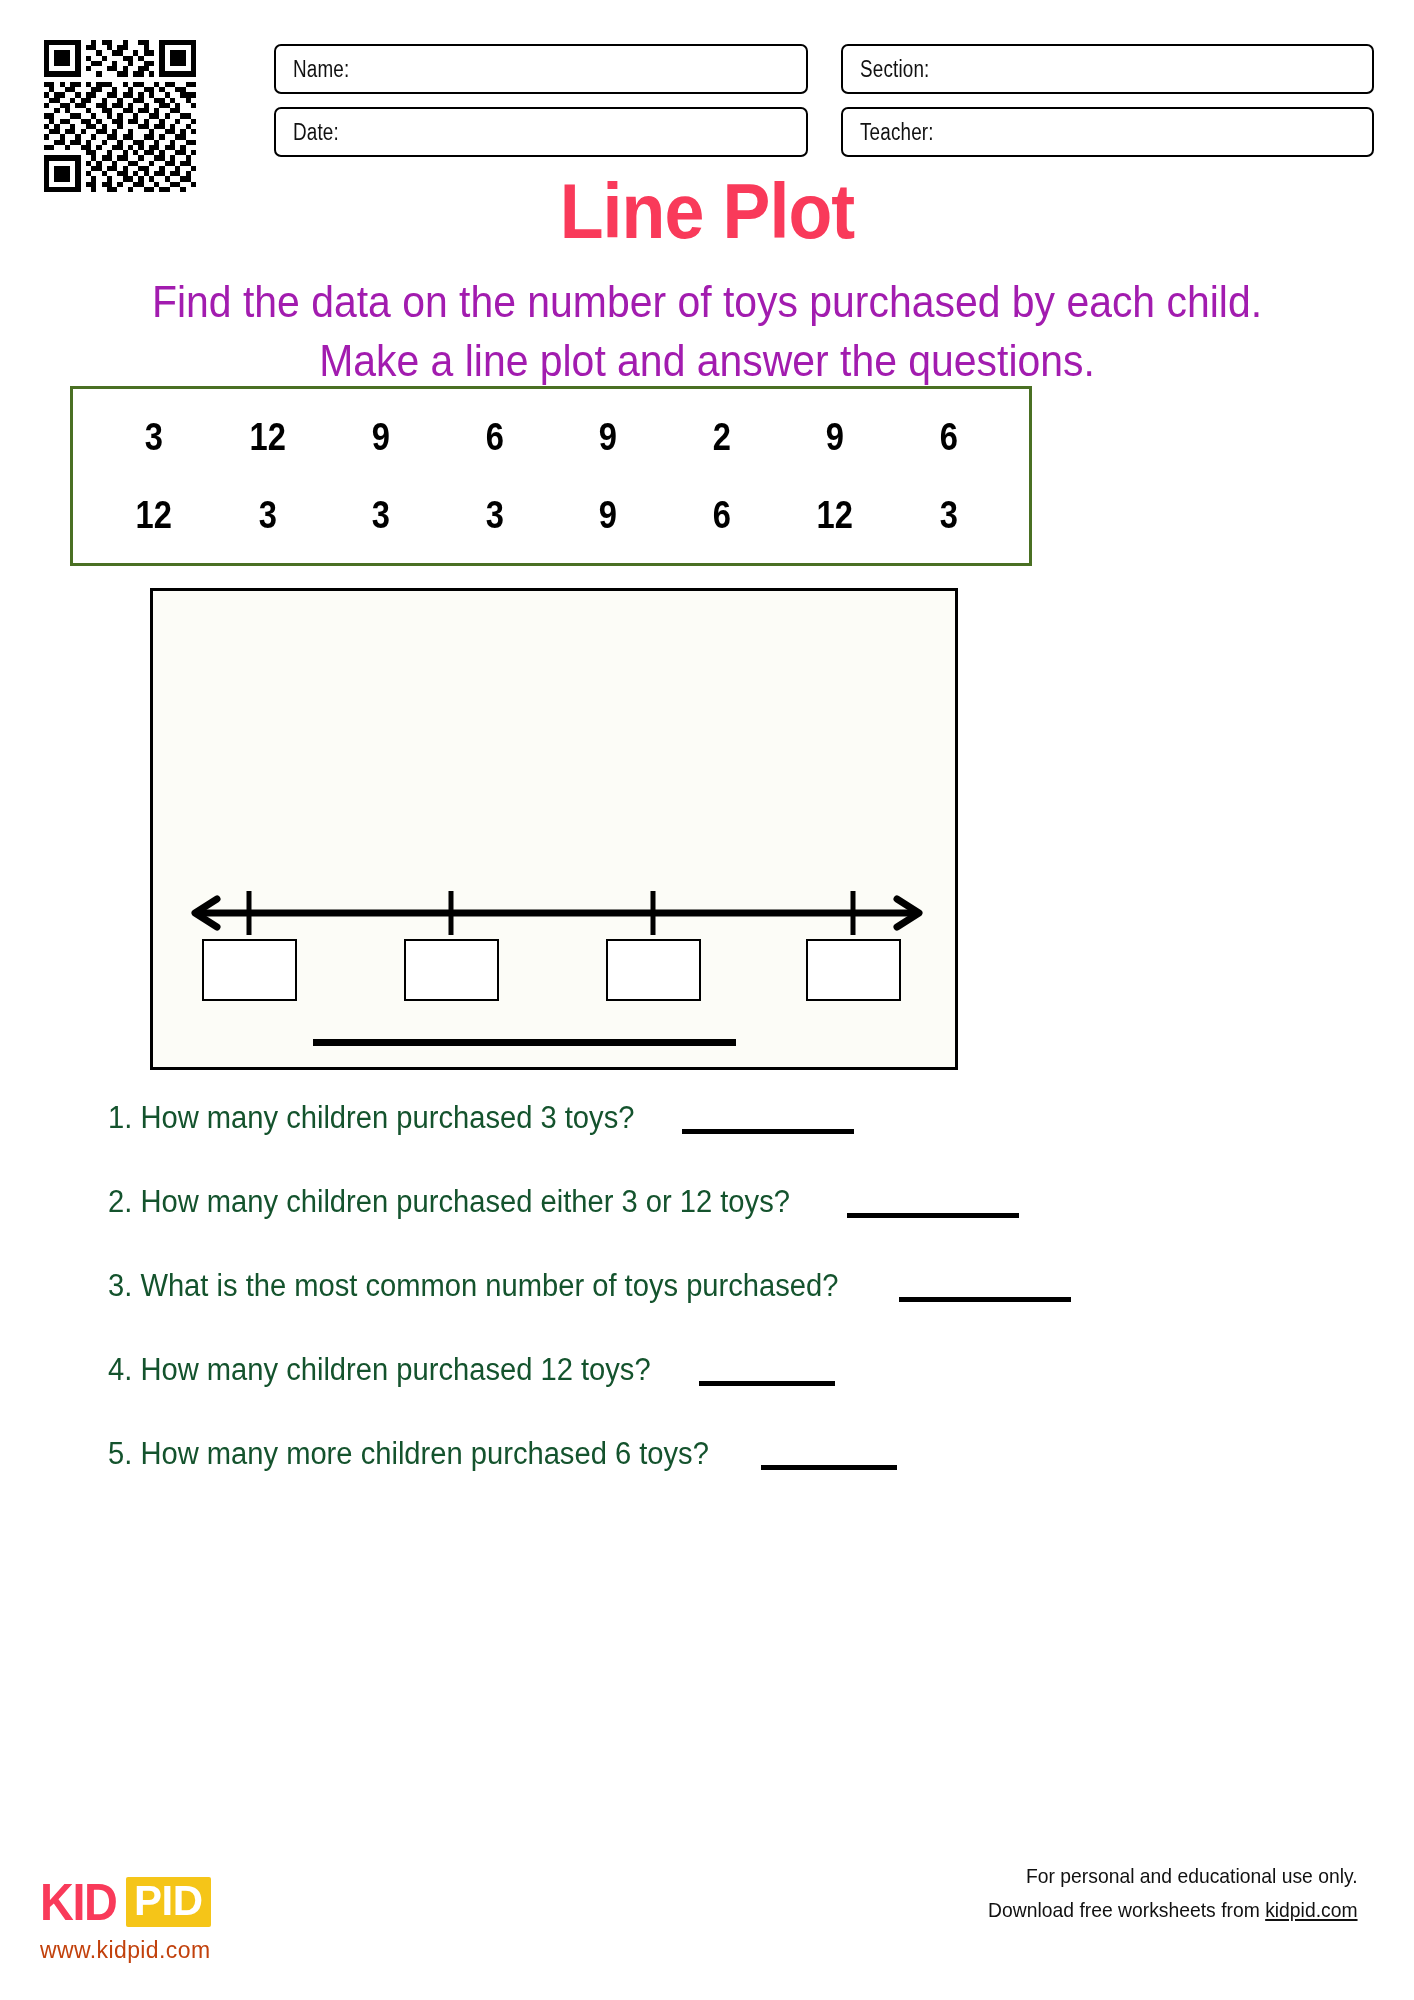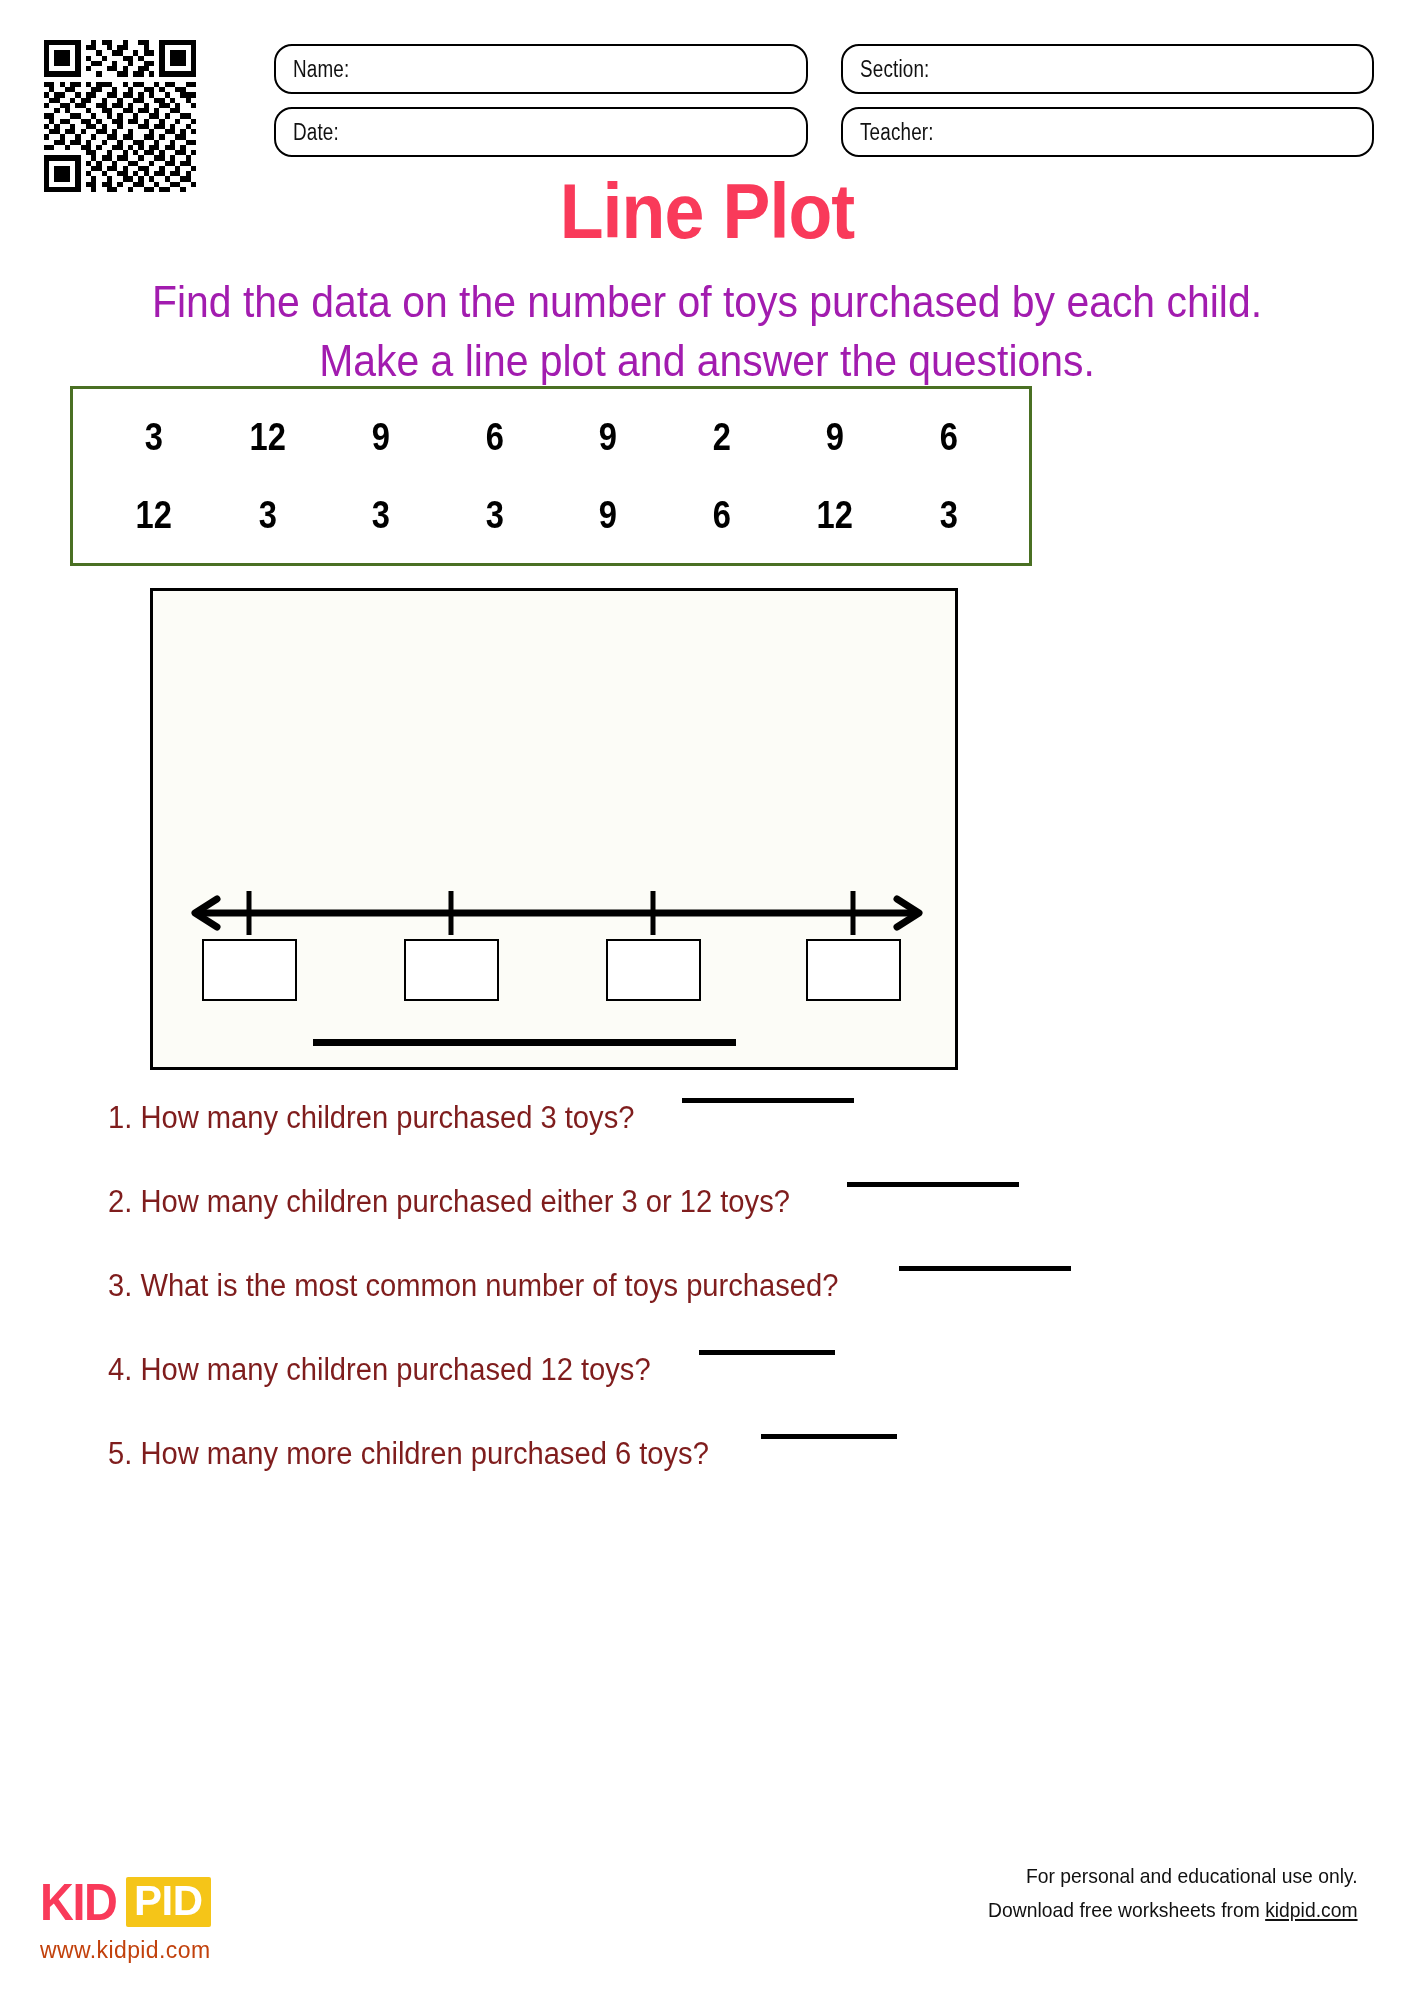--- a/index.html
+++ b/index.html
@@ -50,21 +50,21 @@
     display: grid;
     grid-template-columns: 1fr 1fr;
     grid-template-rows: 50px 50px;
     gap: 13px 33px;
     padding-left: 40px;
     padding-top: 6px;
   }
 
   .field-box {
     border: 2.2px solid #000000;
-    border-radius: 18px;
+    border-radius: 7px;
     height: 50px;
     display: flex;
     align-items: center;
     padding-left: 17px;
     background: #ffffff;
   }
   .field-label {
     font-family: "Liberation Sans Narrow", "Liberation Sans", sans-serif;
     font-size: 23px;
     color: #111111;
@@ -179,24 +179,24 @@
 
   
   .questions {
     position: absolute;
     top: 1100px;
     left: 108px;
     width: 1200px;
   }
   .question {
     display: flex;
-    align-items: flex-start;
+    align-items: flex-end;
     margin-bottom: 48px;
     font-size: 31px;
-    color: #7f1d1d;
+    color: #14532d;
     font-family: "Liberation Sans Narrow", "Liberation Sans", sans-serif;
   }
   .q-text { transform: scaleX(0.94); transform-origin: left center; white-space: nowrap; }
   .q-blank {
     display: inline-block;
     height: 5px;
     background: #000000;
     position: relative;
     top: -2px;
     margin-left: 14px;

